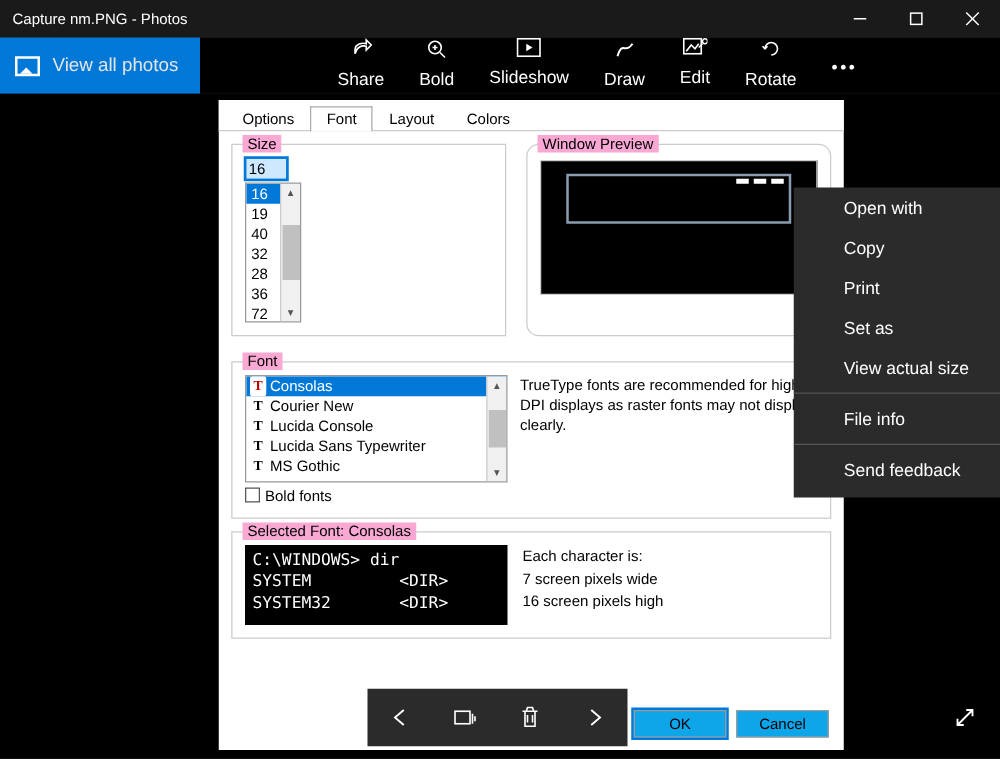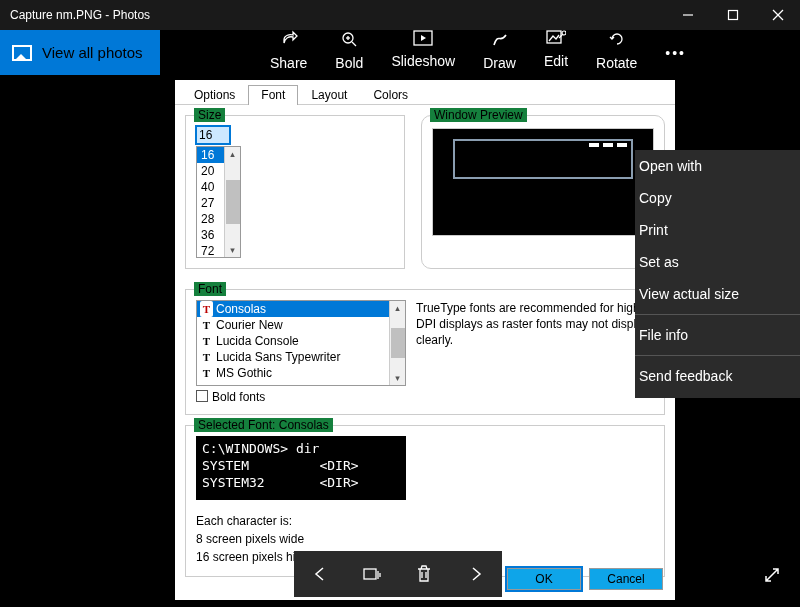--- a/index.html
+++ b/index.html
@@ -2,34 +2,34 @@
 <html><head>
 <meta charset="utf-8">
 <style>
   * { box-sizing: border-box; margin: 0; padding: 0; font-family: "Segoe UI", Tahoma, sans-serif; }
   html, body { width: 800px; height: 607px; overflow: hidden; background: #3a3a4a; }
   .titlebar { height: 30px; background: #1a1a1a; color: #fff; display: flex; align-items: center; padding-left: 10px; font-size: 12px; }
   .titlebar .title { flex: 1; }
   .titlebar .tbtn { width: 45px; height: 30px; display: flex; align-items: center; justify-content: center; color: #fff; }
   .titlebar .tbtn svg { stroke: #fff; }
   .toolbar { height: 45px; background: #000; display: flex; align-items: center; color: #fff; font-size: 14px; }
-  .view-all { background: #0078d7; color: #000000; height: 45px; width: 160px; display: flex; align-items: center; padding-left: 12px; font-size: 15px; gap: 10px; }
+  .view-all { background: #0078d7; color: #e5e5e5; height: 45px; width: 160px; display: flex; align-items: center; padding-left: 12px; font-size: 15px; gap: 10px; }
   .view-all .photo-ico { width: 20px; height: 16px; border: 2px solid #fff; position: relative; }
   .view-all .photo-ico::after { content: ""; position: absolute; left: 2px; bottom: 0; width: 0; height: 0; border-left: 5px solid transparent; border-right: 5px solid transparent; border-bottom: 5px solid #fff; }
   .tgap { flex: 0 0 96px; }
   .tool { display: flex; align-items: center; gap: 7px; padding: 0 14px; height: 45px; cursor: default; flex-direction: column; }
   .tool svg { stroke: #fff; fill: none; }
   .ellipsis { padding: 0 14px; letter-spacing: 2px; }
   .content { position: absolute; top: 75px; left: 0; right: 0; bottom: 0; background: #000; }
   .dialog { position: absolute; left: 175px; top: 5px; width: 500px; height: 520px; background: #fff; color: #000; font-size: 12px; }
   .tabs { display: flex; border-bottom: 1px solid #ccc; height: 25px; padding-left: 6px; padding-top: 4px; background:#fff; }
   .tab { padding: 2px 12px; border: 1px solid transparent; border-bottom: none; position: relative; top: 1px; cursor: default; }
   .tab.active { border-color: #aaa; background: #fff; }
   .group { border: 1px solid #ccc; margin: 10px; position: relative; padding: 10px; }
-  .group-label { position: absolute; top: -8px; left: 8px; background: #15803d; padding: 0 4px; font-size: 12px; }
+  .group-label { position: absolute; top: -8px; left: 8px; background: #f9a8d4; padding: 0 4px; font-size: 12px; }
   .size-font-row { display: flex; }
   .size-group { width: 220px; margin-right: 6px; }
   .size-input { width: 34px; height: 18px; border: 1px solid #0078d7; font-size: 12px; padding-left: 2px; background:#cde8ff; outline:2px solid #0078d7; outline-offset:-1px; }
   .size-list { width: 45px; height: 112px; border: 1px solid #999; margin-top: 2px; overflow: hidden; background: #fff; position: relative; }
   .size-list .item { padding: 0 4px; font-size: 12px; line-height: 16px; }
   .size-list .item.sel { background: #0078d7; color: #fff; }
   .size-list .sb { position: absolute; right: 0; top: 0; width: 16px; height: 100%; background: #f0f0f0; border-left: 1px solid #ccc; display: flex; flex-direction: column; justify-content: space-between; align-items: center; }
   .size-list .sb .arr { font-size: 9px; color: #555; height:14px; display:flex;align-items:center;justify-content:center;width:100%;}
   .size-list .sb .thumb { width: 14px; height: 44px; background: #c0c0c0; }
   .preview-group { flex: 1; border-radius: 10px; }
@@ -44,26 +44,26 @@
   .font-list .item .tt { font-family: "Times New Roman", serif; font-weight: bold; font-size:11px; width:13px; display:inline-block; text-align:center; }
   .font-list .item.sel .tt { color:#b00; background:#fff; border-radius:2px; }
   .font-list .sb { position: absolute; right: 0; top: 0; width: 16px; height: 100%; background: #f0f0f0; border-left: 1px solid #ccc; display: flex; flex-direction: column; justify-content: space-between; align-items:center; }
   .font-list .sb .arr { font-size: 9px; color: #555; height:14px; display:flex;align-items:center;justify-content:center;width:100%;}
   .font-list .sb .thumb { width: 14px; height: 30px; background: #c0c0c0; }
   .ttf-hint { font-size: 12px; flex: 1; line-height: 16px; }
   .bold-check { display: flex; align-items: flex-start; gap: 4px; margin-top: 4px; font-size: 12px; }
   .bold-check .box { width: 12px; height: 12px; border: 1px solid #555; }
   .selected-group .console { background: #000; color: #fff; font-family: Consolas, monospace; font-size: 13px; width: 210px; height: 64px; padding: 4px 6px; white-space: pre; line-height:17px; }
   .selected-group .charinfo { font-size: 12px; line-height: 18px; }
-  .selected-row { display: flex; gap: 12px; align-items:flex-start;flex-direction:column;}
+  .selected-row { display: flex; gap: 12px; align-items:flex-start;}
   .dlg-btns { position: absolute; right: 12px; bottom: 10px; display: flex; gap: 8px; }
   .dlg-btn { width: 74px; height: 22px; border: 1px solid #999; background: #0ea5e9; font-size: 12px; text-align: center; line-height: 20px; }
   .dlg-btn.ok { outline: 2px solid #0078d7; outline-offset: 0; }
   .context-menu { position: absolute; right: 0; top: 75px; width: 165px; background: #2b2b2b; color: #fff; font-size: 14px; z-index: 5; padding-bottom:6px;}
-  .context-menu .mi { padding: 8px 4px; cursor: default; }
+  .context-menu .mi { padding: 8px 4px; cursor: default; margin-left: 36px; }
   .context-menu .sep { height: 1px; background: #555; margin: 4px 0; }
   .bottom-bar { position: absolute; left: 294px; bottom: 10px; width: 208px; height: 46px; background: #2b2b2b; display: flex; align-items: center; justify-content: space-around; z-index: 3; }
   .bottom-bar .bb { width: 40px; height: 40px; display: flex; align-items: center; justify-content: center; }
   .bottom-bar svg { stroke: #fff; fill: none; }
   .expand { position: absolute; right: 18px; bottom: 18px; z-index: 3; }
   .expand svg { stroke: #fff; fill: none; }
 </style>
 </head>
 <body>
 
@@ -149,23 +149,23 @@
       <div class="tab">Layout</div>
       <div class="tab">Colors</div>
     </div>
 
     <div class="size-font-row">
       <div class="group size-group">
         <div class="group-label">Size</div>
         <input class="size-input" type="text" value="16" style="">
         <div class="size-list">
           <div class="item sel">16</div>
-          <div class="item">20</div>
+          <div class="item">19</div>
           <div class="item">40</div>
-          <div class="item">27</div>
+          <div class="item">32</div>
           <div class="item">28</div>
           <div class="item">36</div>
           <div class="item">72</div>
           <div class="sb">
               <div class="arr">▴</div>
               <div class="thumb"></div>
               <div class="arr">▾</div>
             </div>
         </div>
       </div>
@@ -224,21 +224,21 @@
     </div>
 
     <div class="group selected-group">
       <div class="group-label">Selected Font: Consolas</div>
       <div class="selected-row">
         <div class="console">C:\WINDOWS&gt; dir
 SYSTEM         &lt;DIR&gt;
 SYSTEM32       &lt;DIR&gt;</div>
         <div class="charinfo">
           <div>Each character is:</div>
-          <div>  8 screen pixels wide</div>
+          <div>  7 screen pixels wide</div>
           <div> 16 screen pixels high</div>
         </div>
       </div>
     </div>
 
     <div class="dlg-btns">
       <div class="dlg-btn ok">OK</div>
       <div class="dlg-btn">Cancel</div>
     </div>
   </div>

